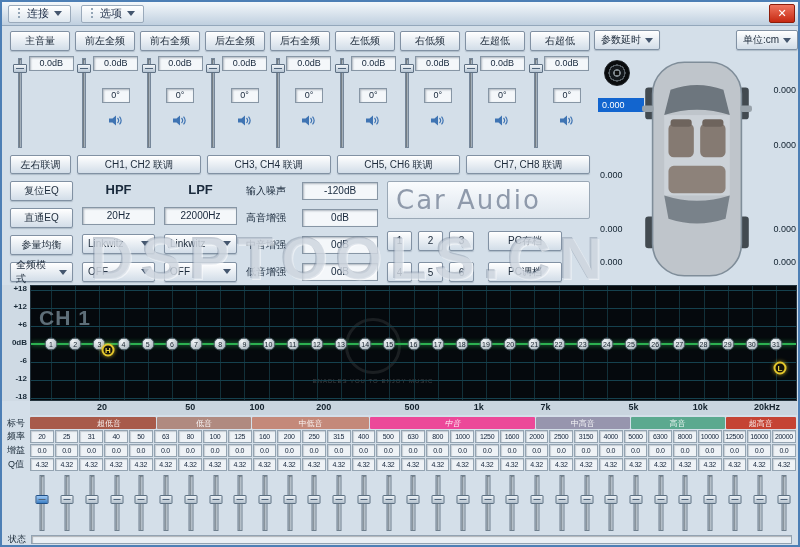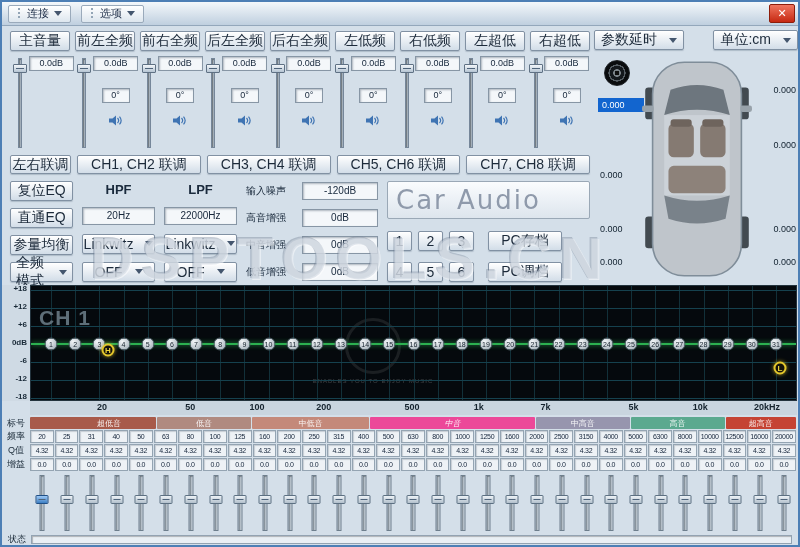--- a/index.html
+++ b/index.html
@@ -8,22 +8,22 @@
   .window{position:relative;width:800px;height:547px;background:#d4dfe9;border:2px solid #4d7fb5;overflow:hidden}
 
   
   .titlebar{position:absolute;left:0;top:0;right:0;height:24px;background:linear-gradient(#f4f8fb,#bfcfdf);border-bottom:1px solid #93a7bb;display:flex;align-items:center;gap:10px;padding:0 6px;z-index:20}
   .menu-btn{display:flex;align-items:center;gap:5px;height:18px;padding:0 8px;background:linear-gradient(#ffffff,#dde6ee);border:1px solid #9aaabb;border-radius:2px;font-size:11px;color:#20304a}
   .grip{width:5px;height:13px;background:radial-gradient(circle,#93a5b6 1px,transparent 1.3px);background-size:4px 4px}
   .arrow-down{width:0;height:0;border-left:4px solid transparent;border-right:4px solid transparent;border-top:5px solid #44566e}
   .close-btn{position:absolute;right:3px;top:2px;width:26px;height:19px;background:linear-gradient(#f0765f,#c62912);border:1px solid #8d1d0a;border-radius:2px;color:#fff;font-size:11px;font-weight:bold;display:flex;align-items:center;justify-content:center}
 
   
-  .btn{display:flex;align-items:center;justify-content:center;background:linear-gradient(#ffffff,#d2dde8);border:1px solid #8191a3;border-radius:2px;color:#1c2a3a;font-size:14px;box-shadow:0 1px 1px rgba(60,80,100,.25),inset 0 1px 0 #fff}
-  .dd{padding:0 5px;gap:12px}
+  .btn{display:flex;align-items:center;justify-content:center;background:linear-gradient(#ffffff,#d2dde8);border:1px solid #8191a3;border-radius:2px;color:#1c2a3a;font-size:10px;box-shadow:0 1px 1px rgba(60,80,100,.25),inset 0 1px 0 #fff}
+  .dd{justify-content:space-between;padding:0 5px;gap:4px}
   .sunken{background:#f4f7fa;border:1px solid #8796a5;box-shadow:inset 1px 1px 2px rgba(40,60,80,.35);color:#15263a}
 
   
   .channel-buttons{position:absolute;left:8px;top:29px;width:580px;display:flex;gap:5px;z-index:5}
   .ch-btn{flex:1;height:20px}
   .strips{position:absolute;left:8px;top:54px;width:580px;height:96px;display:flex}
   .strip{flex:1;display:flex}
   .vslider{position:relative;width:16px;height:94px;margin-left:2px;flex:none}
   .vslider .track{position:absolute;left:6px;top:2px;bottom:2px;width:4px;background:#a9b6c1;border:1px solid #76879a;box-shadow:inset 1px 1px 1px rgba(0,0,0,.35)}
   .vslider .thumb{position:absolute;left:1px;top:8px;width:14px;height:9px;background:linear-gradient(#f2f6fa,#b6c5d3);border:1px solid #5f7184;border-radius:1px}
@@ -528,20 +528,56 @@
           <div class="cell">5000</div>
           <div class="cell">6300</div>
           <div class="cell">8000</div>
           <div class="cell">10000</div>
           <div class="cell">12500</div>
           <div class="cell">16000</div>
           <div class="cell">20000</div>
         </div>
     </div>
     <div class="bt-row">
+      <div class="bt-head">增益</div>
+      <div style="flex:1;display:flex">
+          <div class="cell">0.0</div>
+          <div class="cell">0.0</div>
+          <div class="cell">0.0</div>
+          <div class="cell">0.0</div>
+          <div class="cell">0.0</div>
+          <div class="cell">0.0</div>
+          <div class="cell">0.0</div>
+          <div class="cell">0.0</div>
+          <div class="cell">0.0</div>
+          <div class="cell">0.0</div>
+          <div class="cell">0.0</div>
+          <div class="cell">0.0</div>
+          <div class="cell">0.0</div>
+          <div class="cell">0.0</div>
+          <div class="cell">0.0</div>
+          <div class="cell">0.0</div>
+          <div class="cell">0.0</div>
+          <div class="cell">0.0</div>
+          <div class="cell">0.0</div>
+          <div class="cell">0.0</div>
+          <div class="cell">0.0</div>
+          <div class="cell">0.0</div>
+          <div class="cell">0.0</div>
+          <div class="cell">0.0</div>
+          <div class="cell">0.0</div>
+          <div class="cell">0.0</div>
+          <div class="cell">0.0</div>
+          <div class="cell">0.0</div>
+          <div class="cell">0.0</div>
+          <div class="cell">0.0</div>
+          <div class="cell">0.0</div>
+        </div>
+    </div>
+    <div class="bt-row">
       <div class="bt-head">Q值</div>
       <div style="flex:1;display:flex">
           <div class="cell">4.32</div>
           <div class="cell">4.32</div>
           <div class="cell">4.32</div>
           <div class="cell">4.32</div>
           <div class="cell">4.32</div>
           <div class="cell">4.32</div>
           <div class="cell">4.32</div>
           <div class="cell">4.32</div>
@@ -561,56 +597,20 @@
           <div class="cell">4.32</div>
           <div class="cell">4.32</div>
           <div class="cell">4.32</div>
           <div class="cell">4.32</div>
           <div class="cell">4.32</div>
           <div class="cell">4.32</div>
           <div class="cell">4.32</div>
           <div class="cell">4.32</div>
           <div class="cell">4.32</div>
           <div class="cell">4.32</div>
-        </div>
-    </div>
-    <div class="bt-row">
-      <div class="bt-head">增益</div>
-      <div style="flex:1;display:flex">
-          <div class="cell">0.0</div>
-          <div class="cell">0.0</div>
-          <div class="cell">0.0</div>
-          <div class="cell">0.0</div>
-          <div class="cell">0.0</div>
-          <div class="cell">0.0</div>
-          <div class="cell">0.0</div>
-          <div class="cell">0.0</div>
-          <div class="cell">0.0</div>
-          <div class="cell">0.0</div>
-          <div class="cell">0.0</div>
-          <div class="cell">0.0</div>
-          <div class="cell">0.0</div>
-          <div class="cell">0.0</div>
-          <div class="cell">0.0</div>
-          <div class="cell">0.0</div>
-          <div class="cell">0.0</div>
-          <div class="cell">0.0</div>
-          <div class="cell">0.0</div>
-          <div class="cell">0.0</div>
-          <div class="cell">0.0</div>
-          <div class="cell">0.0</div>
-          <div class="cell">0.0</div>
-          <div class="cell">0.0</div>
-          <div class="cell">0.0</div>
-          <div class="cell">0.0</div>
-          <div class="cell">0.0</div>
-          <div class="cell">0.0</div>
-          <div class="cell">0.0</div>
-          <div class="cell">0.0</div>
-          <div class="cell">0.0</div>
         </div>
     </div>
   </div>
 
   <div class="faders">
       <div class="fader sel">
         <div class="track"></div>
         <div class="thumb"></div>
       </div>
       <div class="fader">

